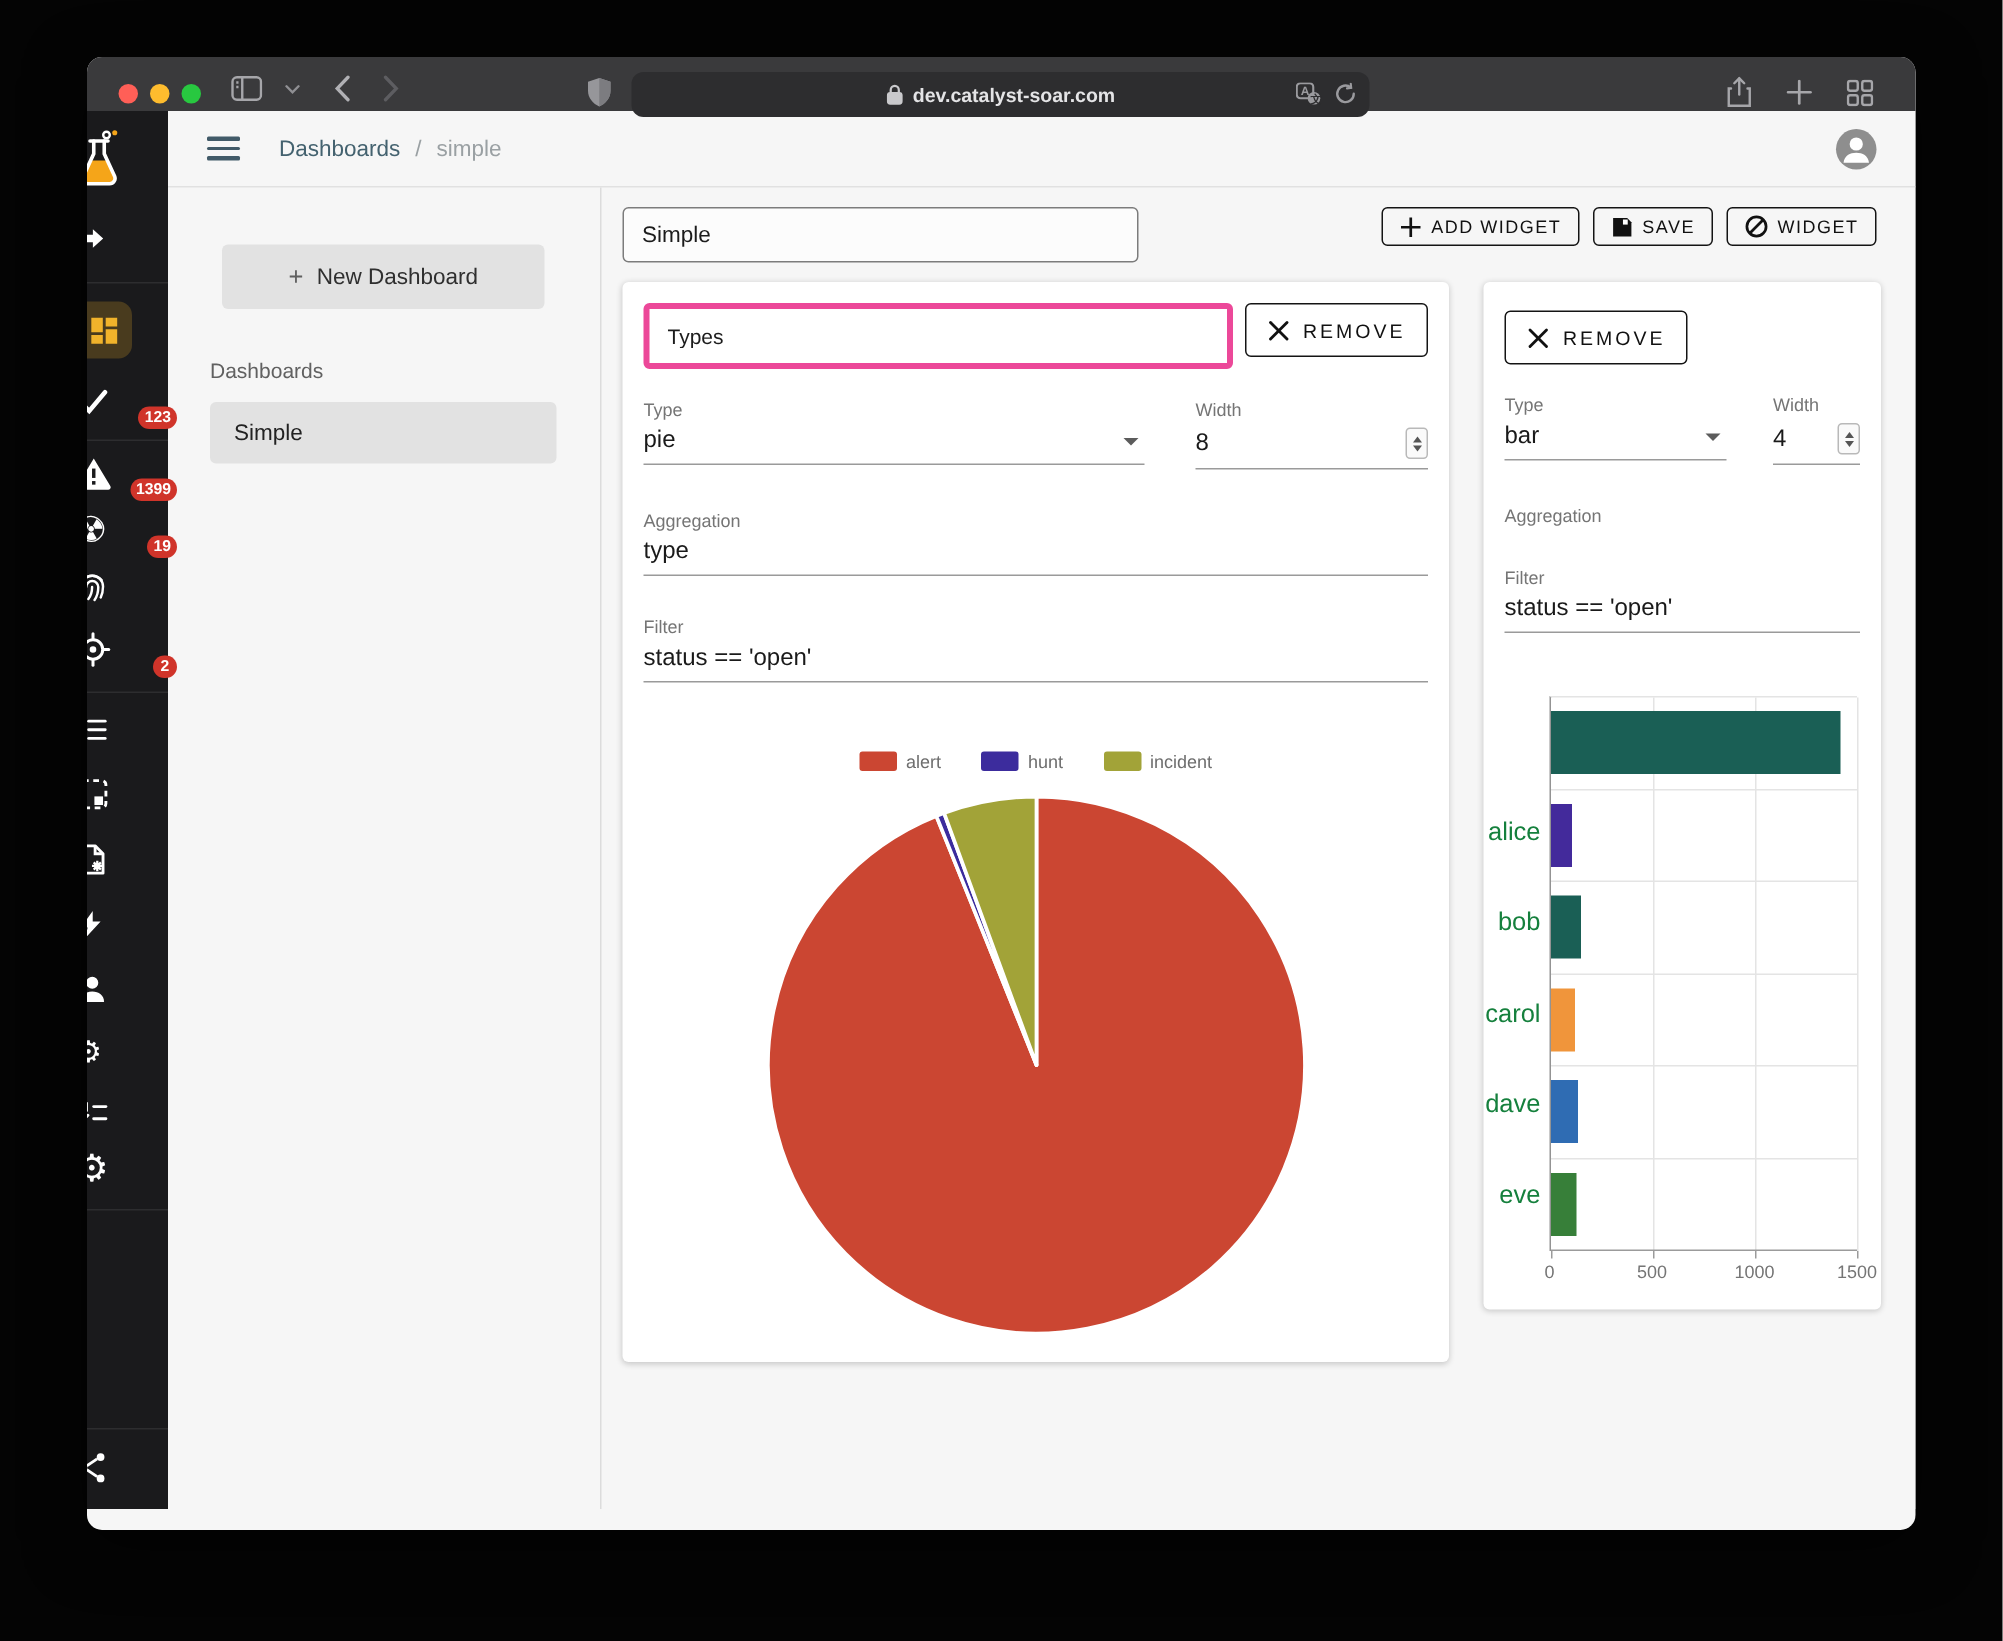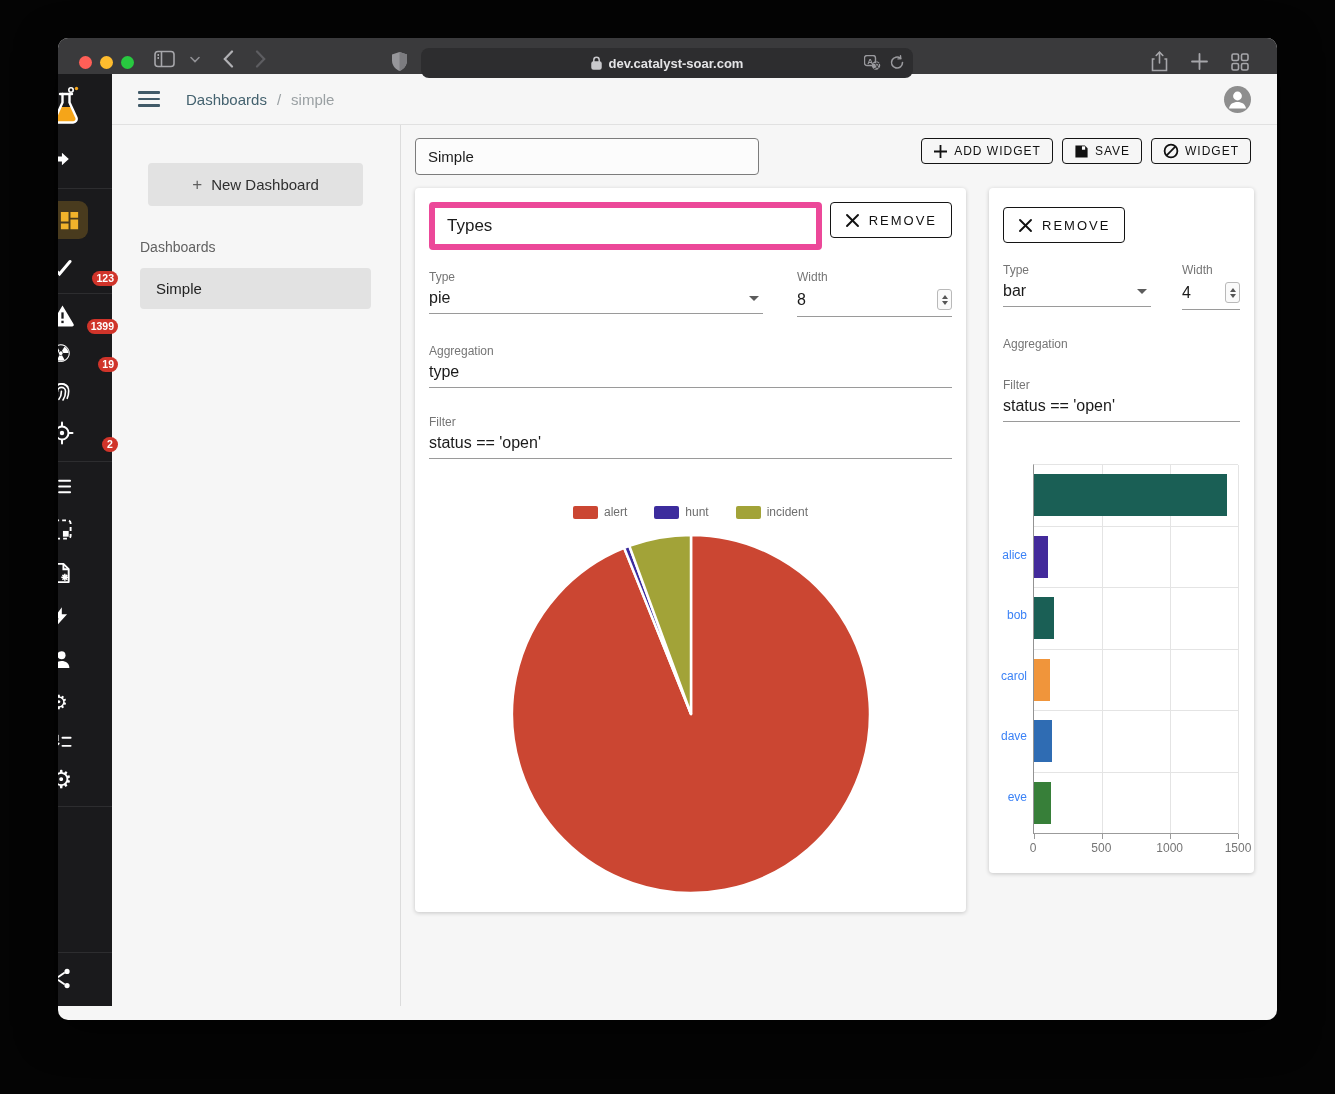--- a/index.html
+++ b/index.html
@@ -57,47 +57,47 @@
               padding:0 12px;font-size:15px;color:#1c1c1c;font-family:inherit;}
   .btn{display:flex;align-items:center;gap:6px;height:26px;border:1.5px solid #141414;border-radius:4px;
        background:transparent;padding:0 11px;font-size:12px;letter-spacing:1px;color:#111;
        font-family:inherit;cursor:pointer;font-weight:500;}
   .btn-group{display:flex;gap:9px;margin-right:12px;}
   .widgets{display:flex;gap:23px;margin-top:13px;align-items:flex-start;}
   .card{background:#fff;border-radius:4px;box-shadow:0 1px 4px rgba(0,0,0,.2);padding:14px;}
   .card.types{width:523px;}
   .card.owners{width:237px;}
   .w-head{display:flex;gap:8px;}
-  .w-name{flex:1;height:36px;border:6px solid #ec4899;border-radius:4px;padding:0 12px;font-size:17px;
+  .w-name{flex:1;height:36px;border:4px solid #ec4899;border-radius:4px;padding:0 12px;font-size:14px;
           color:#1c1c1c;font-family:inherit;min-width:0;background:#fff;}
   .remove-btn{display:flex;align-items:center;gap:9px;height:36px;border:1.5px solid #141414;border-radius:4px;
               background:#fff;padding:0 14px;font-size:13px;letter-spacing:2px;color:#111;font-family:inherit;cursor:pointer;flex:none;}
   .fields{display:flex;margin-top:20px;}
   .field .flabel{font-size:12px;color:#757575;margin-bottom:5px;}
   .fctrl{display:flex;justify-content:space-between;align-items:center;border-bottom:1px solid #9a9a9a;
          padding-bottom:6px;}
   .fval{font-size:16px;color:#1a1a1a;}
   .caret{width:0;height:0;border-left:5px solid transparent;border-right:5px solid transparent;
          border-top:5px solid #5c5c5c;margin-right:4px;}
   .stepper{width:13px;height:19px;border:1px solid #b9b9b9;border-radius:3px;background:#fafafa;
            display:flex;flex-direction:column;align-items:center;justify-content:center;gap:2px;cursor:pointer;}
   .st-up{width:0;height:0;border-left:3.5px solid transparent;border-right:3.5px solid transparent;border-bottom:4px solid #555;}
   .st-dn{width:0;height:0;border-left:3.5px solid transparent;border-right:3.5px solid transparent;border-top:4px solid #555;}
   .field.full{margin-top:27px;}
   
   .legend{display:flex;justify-content:center;gap:27px;margin-top:46px;}
-  .legend-item{display:flex;align-items:flex-end;gap:6px;cursor:pointer;}
+  .legend-item{display:flex;align-items:flex-start;gap:6px;cursor:pointer;}
   .swatch{width:25px;height:13px;border-radius:2px;}
   .legend-label{font-size:12px;color:#6e6e6e;}
   .pie-wrap{display:flex;justify-content:center;margin-top:11px;}
   
   .bar-chart{display:flex;margin-top:42px;}
   .bar-labels{width:30px;flex:none;display:flex;flex-direction:column;}
   .bar-labels div{height:60.5px;display:flex;align-items:center;justify-content:flex-end;
-                  padding-right:6px;font-size:12px;color:#3b82f6;}
+                  padding-right:6px;font-size:17px;color:#15803d;}
   .bar-plot{flex:1;position:relative;border-left:1px solid #939393;border-top:1px solid #e4e4e4;margin-right:2px;}
   .gridline{position:absolute;top:0;bottom:0;width:1px;background:#e4e4e4;}
   .brow{height:60.5px;border-bottom:1px solid #e4e4e4;display:flex;align-items:center;position:relative;}
   .brow:last-child{border-bottom:1px solid #9b9b9b;}
   .bbar{height:42px;}
   .xtick{position:absolute;bottom:-5px;height:5px;width:1px;background:#9b9b9b;}
   .bar-xaxis{position:relative;height:18px;margin-top:7px;margin-left:30px;margin-right:2px;}
   .bar-xaxis span{position:absolute;transform:translateX(-50%);font-size:12px;color:#757575;}
 </style>
 </head>

